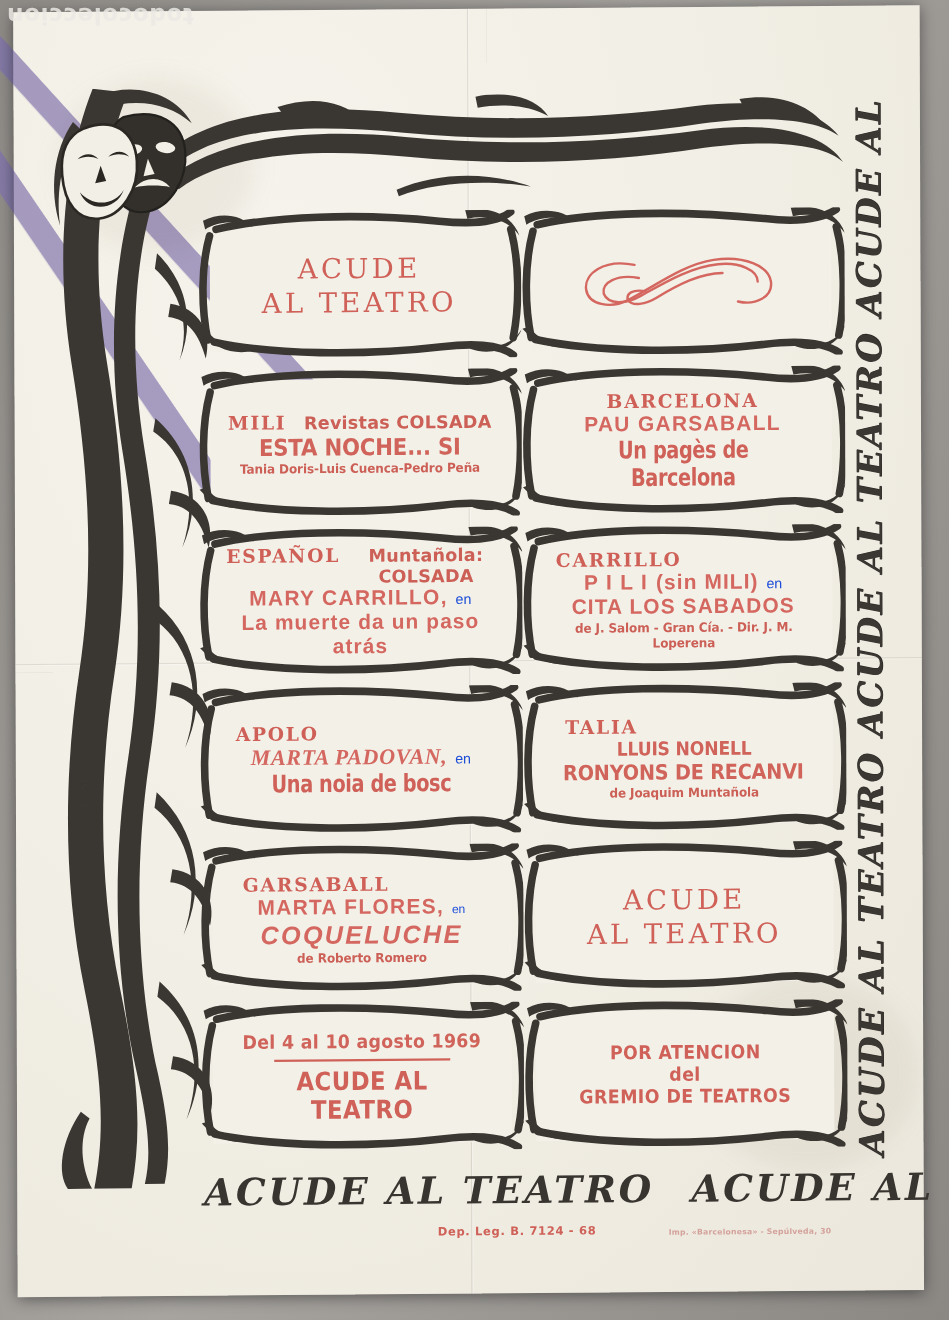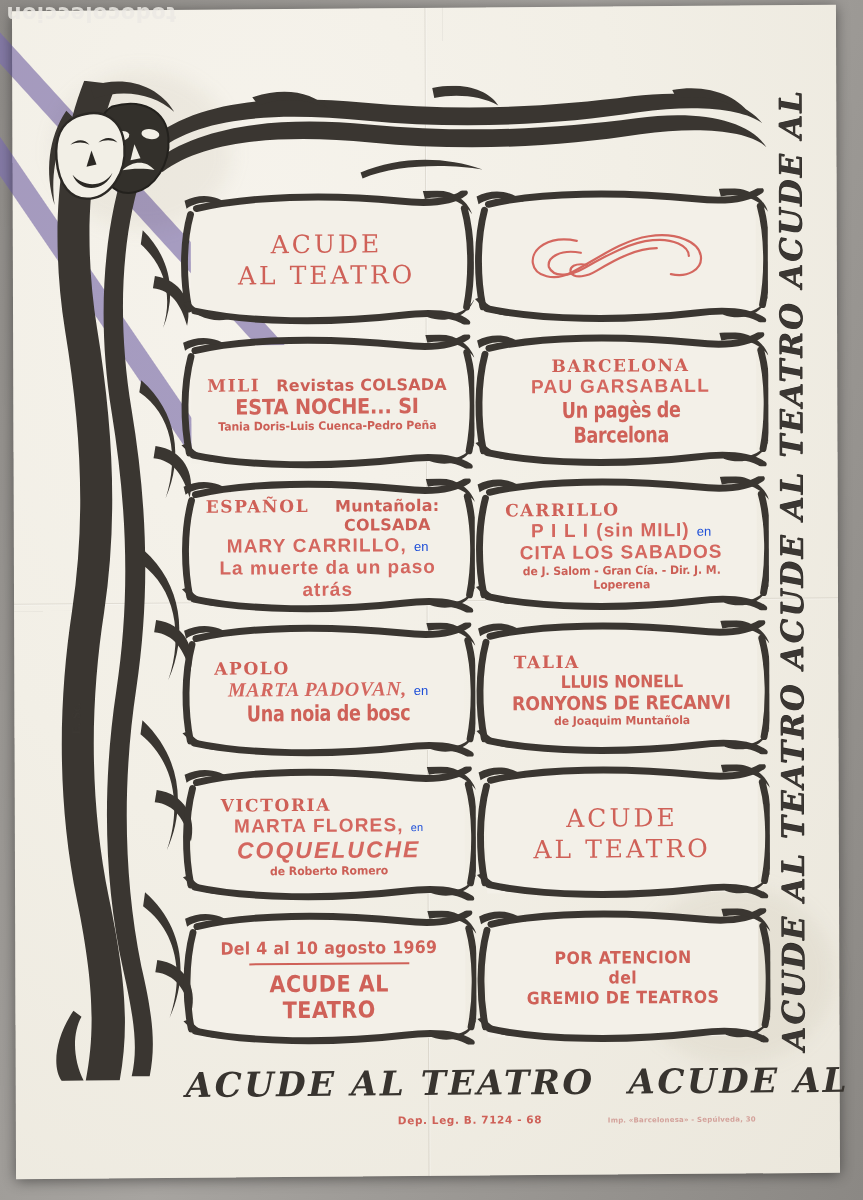--- a/index.html
+++ b/index.html
@@ -572,21 +572,21 @@
             <path d="M12,20 C4,50 4,88 10,118"></path>
             <path d="M292,18 C300,48 300,88 294,118"></path>
           </g>
           <g fill="#3a3631">
             <path d="M4,6 C20,-2 40,0 52,12 C36,6 18,6 6,14 Z"></path>
             <path d="M250,0 C274,-4 294,6 300,24 C290,10 272,4 252,8 Z"></path>
             <path d="M2,110 C16,126 38,132 56,124 C38,128 18,122 8,108 Z"></path>
             <path d="M254,128 C276,136 296,126 300,108 C294,124 276,130 256,124 Z"></path>
           </g>
         </svg>
-        <div class="t-venue" style="align-self:flex-start; margin-left:14px;">VICTORIA</div>
+        <div class="t-venue" style="align-self:flex-start; margin-left:14px;">GARSABALL</div>
         <div class="mixline">
           <span class="t-star">MARTA FLORES,</span>
           <span class="inline-small" style="font-size:11px;">en</span>
         </div>
         <div class="t-star-italic" style="font-family:'Liberation Sans',sans-serif; font-size:23px; letter-spacing:2px;">COQUELUCHE</div>
         <div class="t-cast">de Roberto Romero</div>
       </div>
 
       <div class="panel">
         <svg class="frame" viewBox="0 0 300 136" preserveAspectRatio="none">

